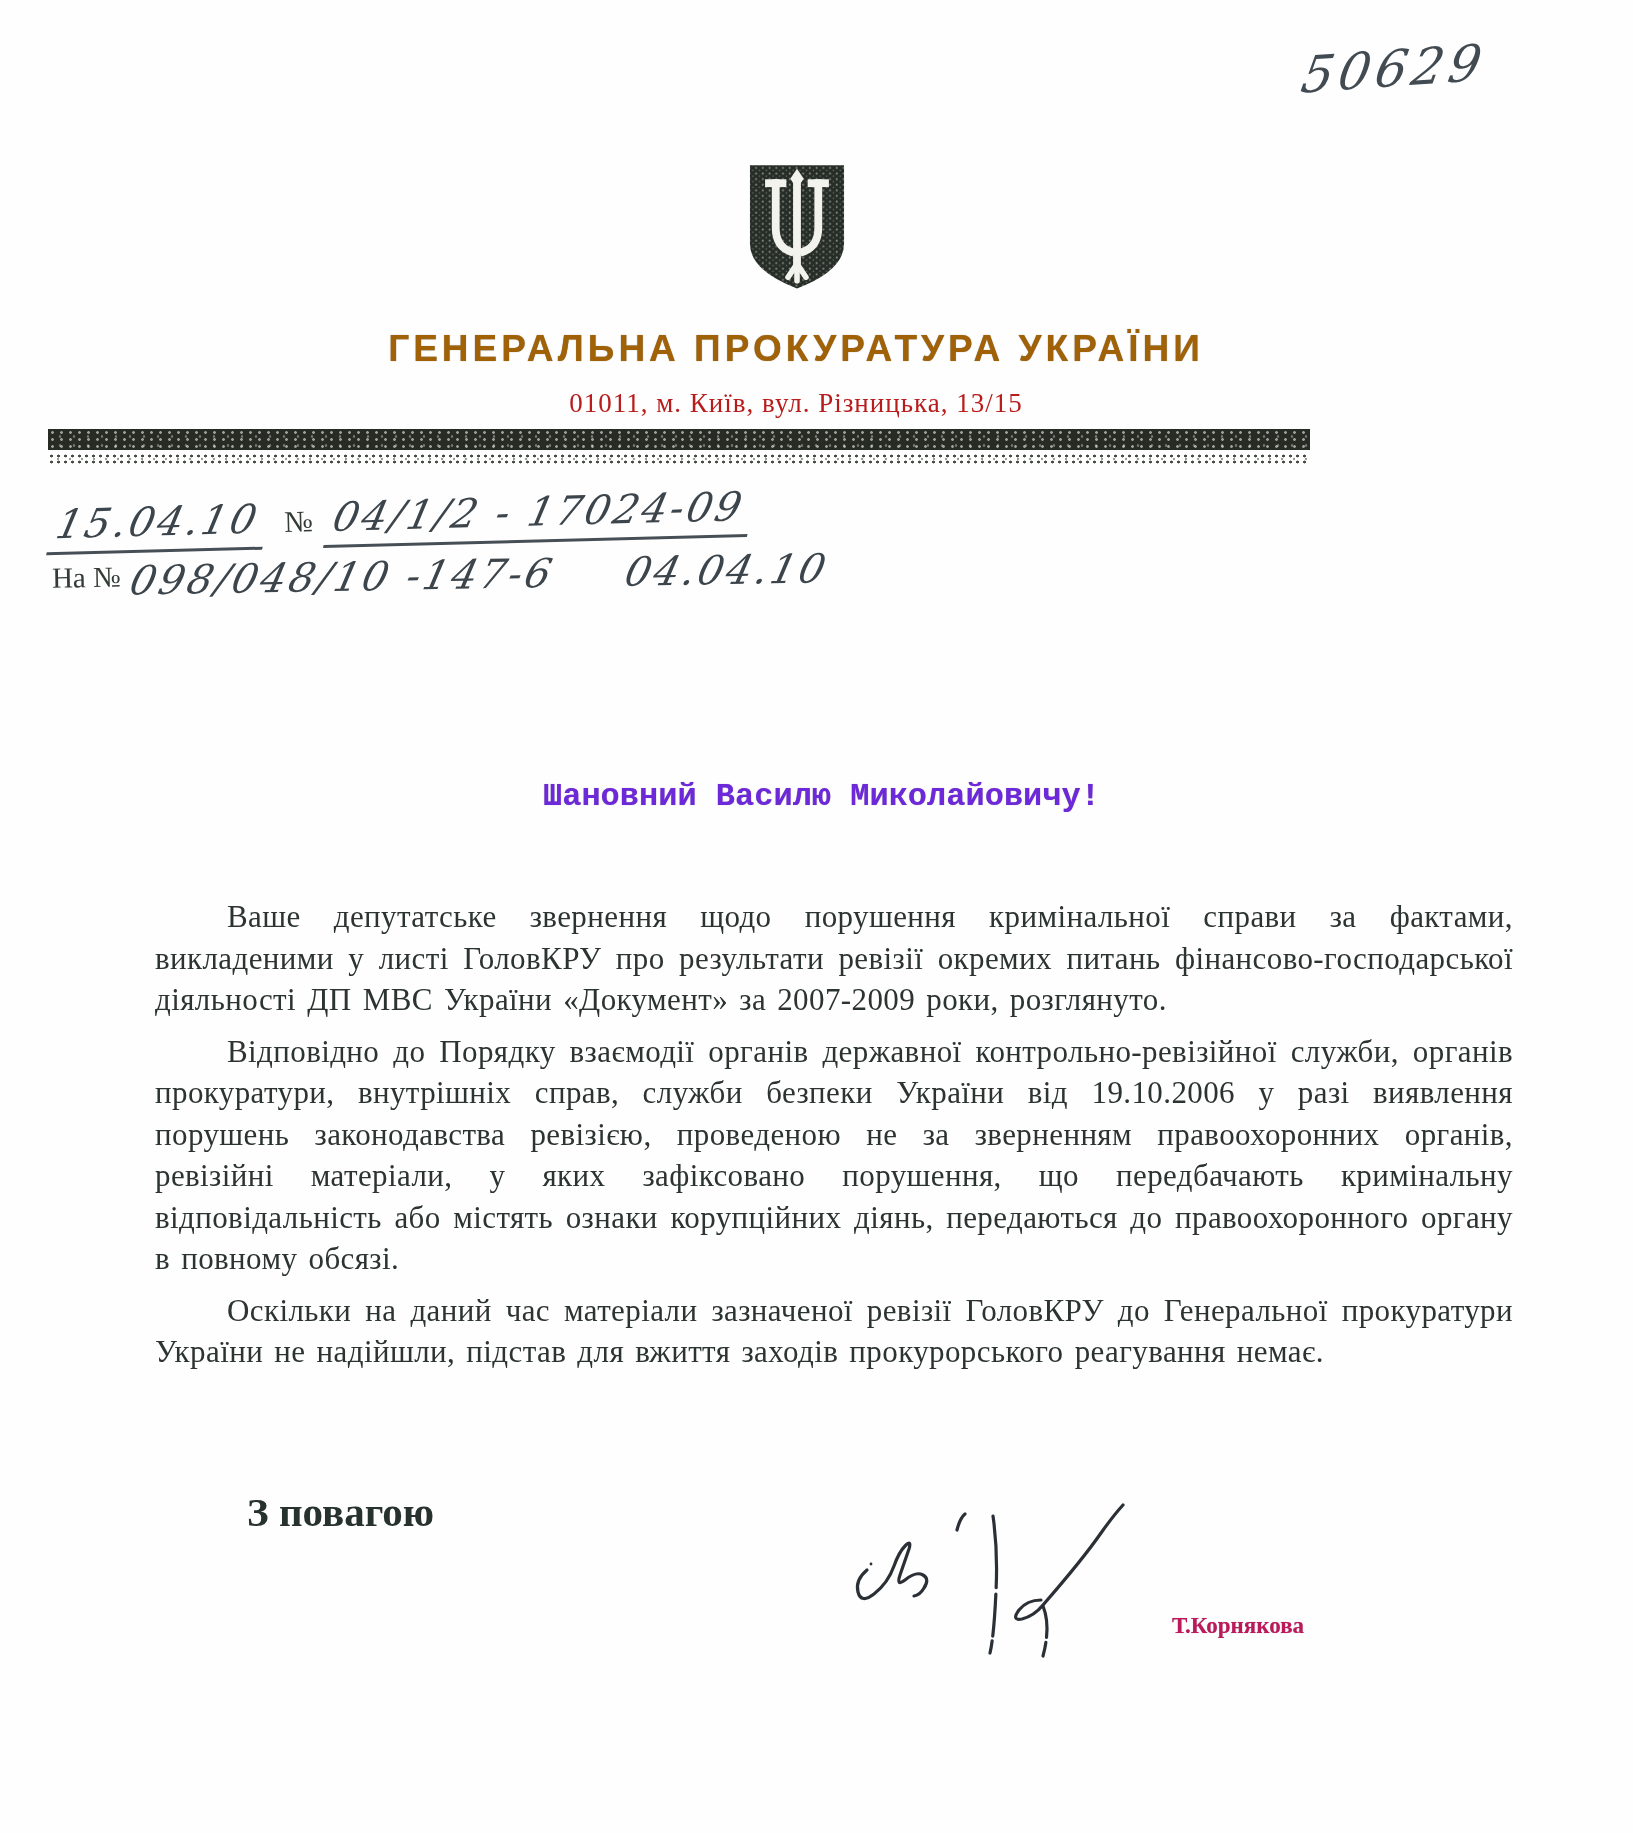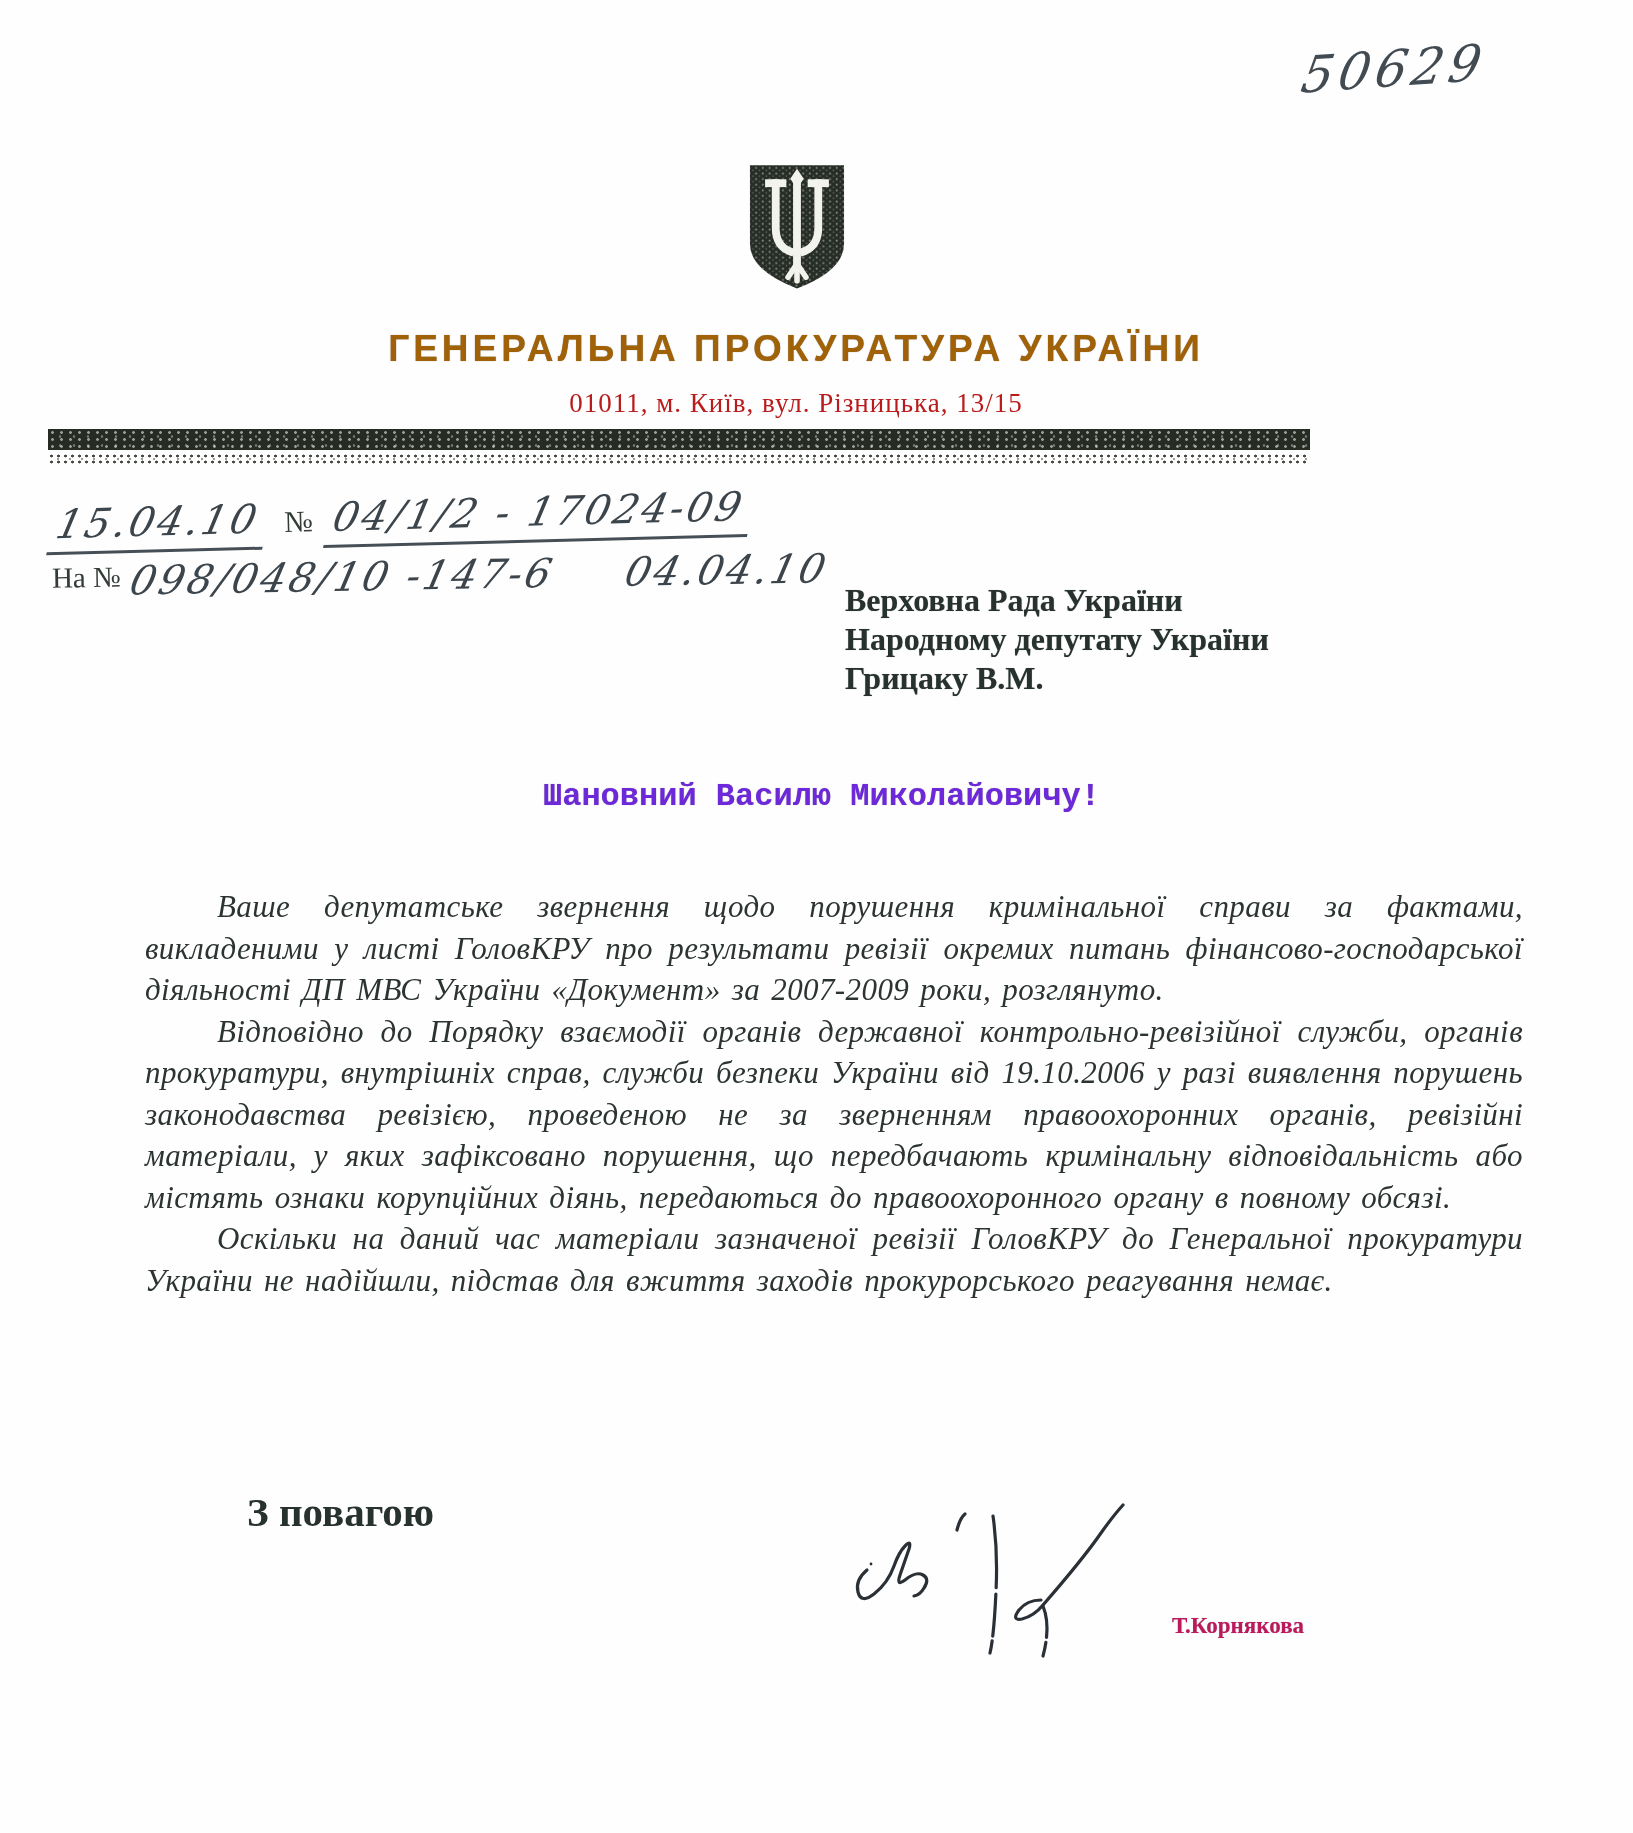--- a/index.html
+++ b/index.html
@@ -72,21 +72,21 @@
     font-weight:bold;font-size:32px;color:#6d28d9;
     text-shadow:0 0 1px rgba(39,49,45,.4);
     font-family:Liberation Mono, monospace;
   }
   
   .body-text{
     position:absolute;left:145px;top:886px;width:1378px;
     font-size:31px;line-height:41.5px;text-align:justify;
     letter-spacing:.4px;word-spacing:3px;color:#2c3431;
   }
-  .body-text p{margin:0;text-indent:72px;font-style:italic;}
+  .body-text p{margin:10px;text-indent:72px;}
   
   .closing{
     position:absolute;left:247px;top:1488px;
     font-weight:bold;font-size:41px;color:#27312d;
   }
   .sig-title{
     position:absolute;left:165px;top:1576px;
     font-weight:bold;font-size:30px;line-height:39px;color:#27312d;
     text-shadow:0 0 1px rgba(39,49,45,.4);
   }
@@ -140,25 +140,20 @@
     <span class="hw hw-u">04/1/2 - 17024-09</span>
   </div>
 
   <div class="ref-in">
     <span class="ref-label">На №</span>
     <span class="hw">098/048/10 -147-6</span>
     <span class="ref-gap"></span>
     <span class="hw">04.04.10</span>
   </div>
 
-  <div class="recipient">
-    <div>Верховна Рада України</div>
-    <div>Народному депутату України</div>
-    <div>Грицаку В.М.</div>
-  </div>
 
   <div class="salutation">Шановний Василю Миколайовичу!</div>
 
   <div class="body-text">
     <p>Ваше депутатське звернення щодо порушення кримінальної справи за фактами, викладеними у листі ГоловКРУ про результати ревізії окремих питань фінансово-господарської діяльності ДП МВС України «Документ» за 2007-2009 роки, розглянуто.</p>
     <p>Відповідно до Порядку взаємодії органів державної контрольно-ревізійної служби, органів прокуратури, внутрішніх справ, служби безпеки України від 19.10.2006 у разі виявлення порушень законодавства ревізією, проведеною не за зверненням правоохоронних органів, ревізійні матеріали, у яких зафіксовано порушення, що передбачають кримінальну відповідальність або містять ознаки корупційних діянь, передаються до правоохоронного органу в повному обсязі.</p>
     <p>Оскільки на даний час матеріали зазначеної ревізії ГоловКРУ до Генеральної прокуратури України не надійшли, підстав для вжиття заходів прокурорського реагування немає.</p>
   </div>
 
   <div class="closing">З повагою</div>

